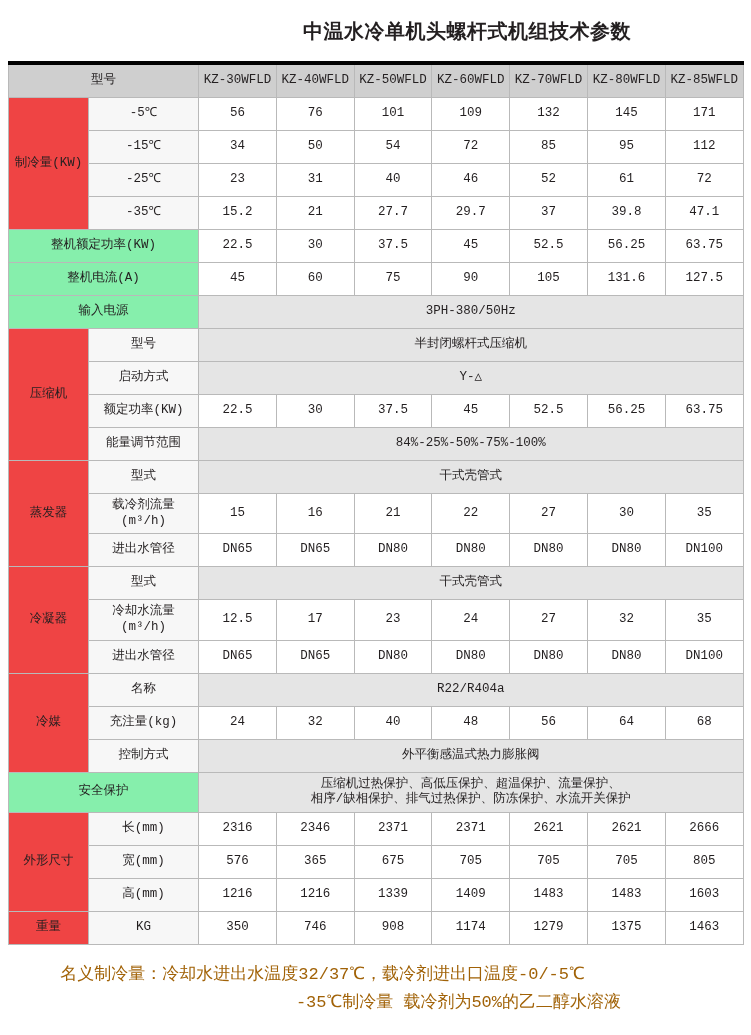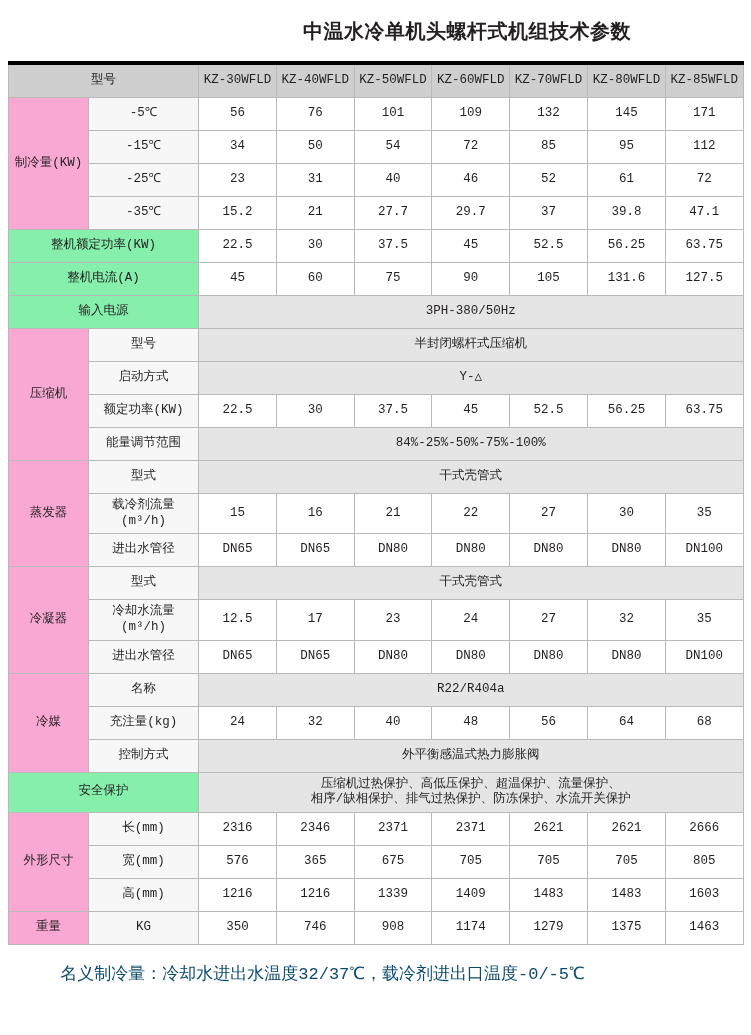--- a/index.html
+++ b/index.html
@@ -52,41 +52,41 @@
     background: #cfcfcf;
     font-weight: bold;
     font-size: 13px;
     height: 28px;
   }
   .rowlabel {
     background: #86efac;
     font-weight: bold;
   }
   .grouplabel {
-    background: #f9a8d4;
+    background: #ef4444;
     font-weight: bold;
     font-size: 13px;
   }
   .sublabel {
     background: #f7f7f7;
   }
   .datacell {
     background: #ffffff;
   }
   .wide {
     background: #e5e5e5;
   }
   .safety {
     line-height: 1.6;
     padding: 6px 4px;
   }
   .footnote {
     margin: 16px 10px 0 10px;
     text-align: center;
-    color: #0c4a6e;
+    color: #a16207;
     font-size: 17px;
     line-height: 1.65;
   }
   .footnote .l2 {
     display: block;
     text-align: right;
     padding-right: 6px;
   }
   col.lab1 { width: 80px; }
   col.lab2 { width: 110px; }
@@ -339,15 +339,16 @@
         <td class="datacell">1279</td>
         <td class="datacell">1375</td>
         <td class="datacell">1463</td>
       </tr>
 
     </tbody>
   </table>
 
   <div class="footnote">
     <span>名义制冷量：冷却水进出水温度32/37℃，载冷剂进出口温度-0/-5℃</span>
+    <span class="l2">-35℃制冷量  载冷剂为50%的乙二醇水溶液</span>
   </div>
 
 </div>
 
 </body></html>

